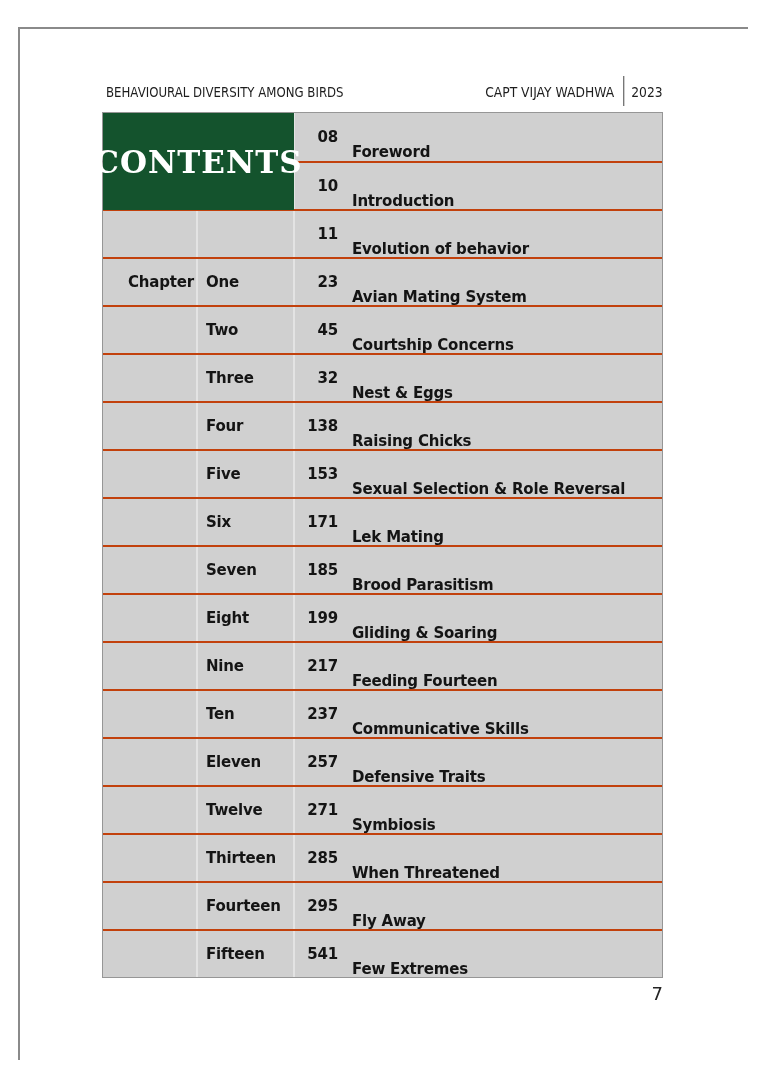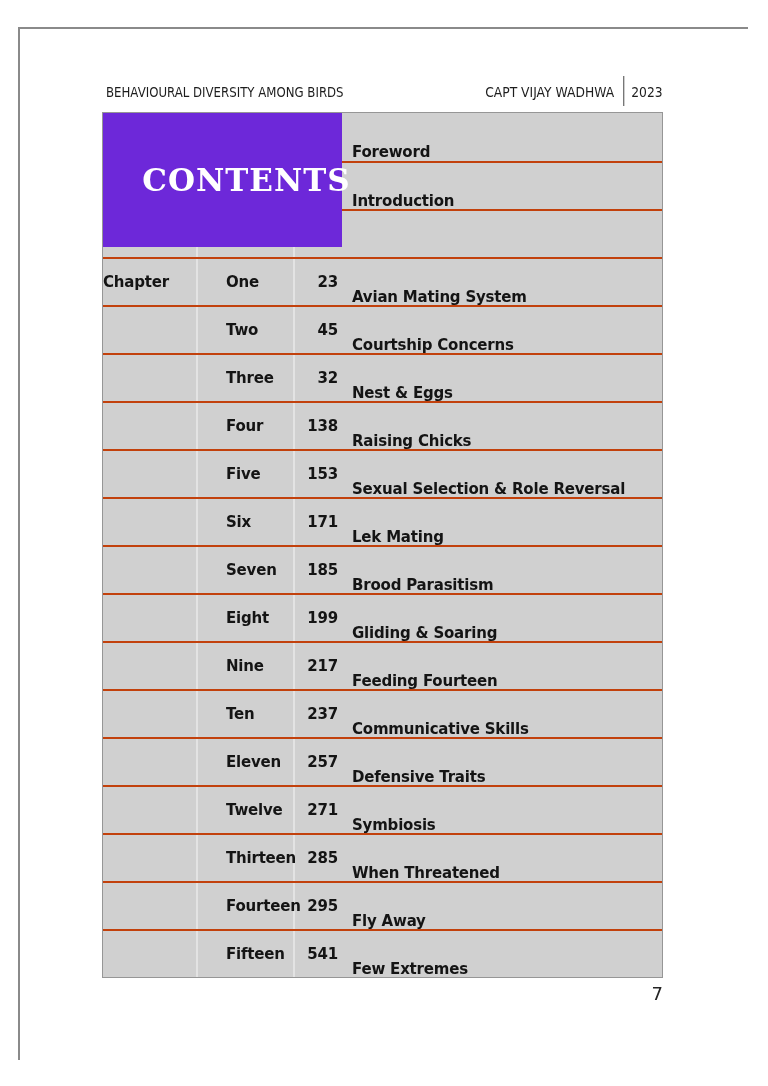--- a/index.html
+++ b/index.html
@@ -84,27 +84,27 @@
   .rows { position: relative; }
   .row {
     display: flex;
     align-items: center;
     height: 48px;
     box-sizing: border-box;
   }
   .row + .row { border-top: 2px solid #c2410c; }
   .c1 {
     width: 93px;
-    padding-left: 0;
+    padding-left: 25px;
     box-sizing: border-box;
     flex: none;
   }
   .c2 {
     width: 97px;
-    padding-left: 30px;
+    padding-left: 10px;
     box-sizing: border-box;
     flex: none;
   }
   .c3 {
     width: 45px;
     text-align: right;
     flex: none;
   }
   .c4 {
     flex: 1;
@@ -118,27 +118,26 @@
     font-size: 15px;
     letter-spacing: -0.2px;
     color: #141414;
   }
   
   .contents-box {
     position: absolute;
     left: 0;
     top: 0;
     width: 191px;
-    height: 134px;
-    background: #6d28d9;
+    height: 97px;
+    background: #14532d;
     display: flex;
     align-items: center;
     justify-content: center;
     z-index: 2;
-    padding-left: 48px;
   }
   .contents-title {
     font-family: "DejaVu Serif", serif;
     font-weight: bold;
     font-size: 31px;
     letter-spacing: 1px;
     color: #ffffff;
   }
   
   .folio {
@@ -182,20 +181,21 @@
       <div class="row">
         <div class="c1"></div>
         <div class="c2"></div>
         <div class="c3 cell-text">10</div>
         <div class="c4 cell-text">Introduction</div>
       </div>
       <div class="row">
         <div class="c1"></div>
         <div class="c2"></div>
         <div class="c3 cell-text">11</div>
+        <div class="c4 cell-text">Evolution of behavior</div>
       </div>
 
       <div class="row">
         <div class="c1 cell-text">Chapter</div>
         <div class="c2 cell-text">One</div>
         <div class="c3 cell-text">23</div>
         <div class="c4 cell-text">Avian Mating System</div>
       </div>
       <div class="row">
         <div class="c1"></div>

